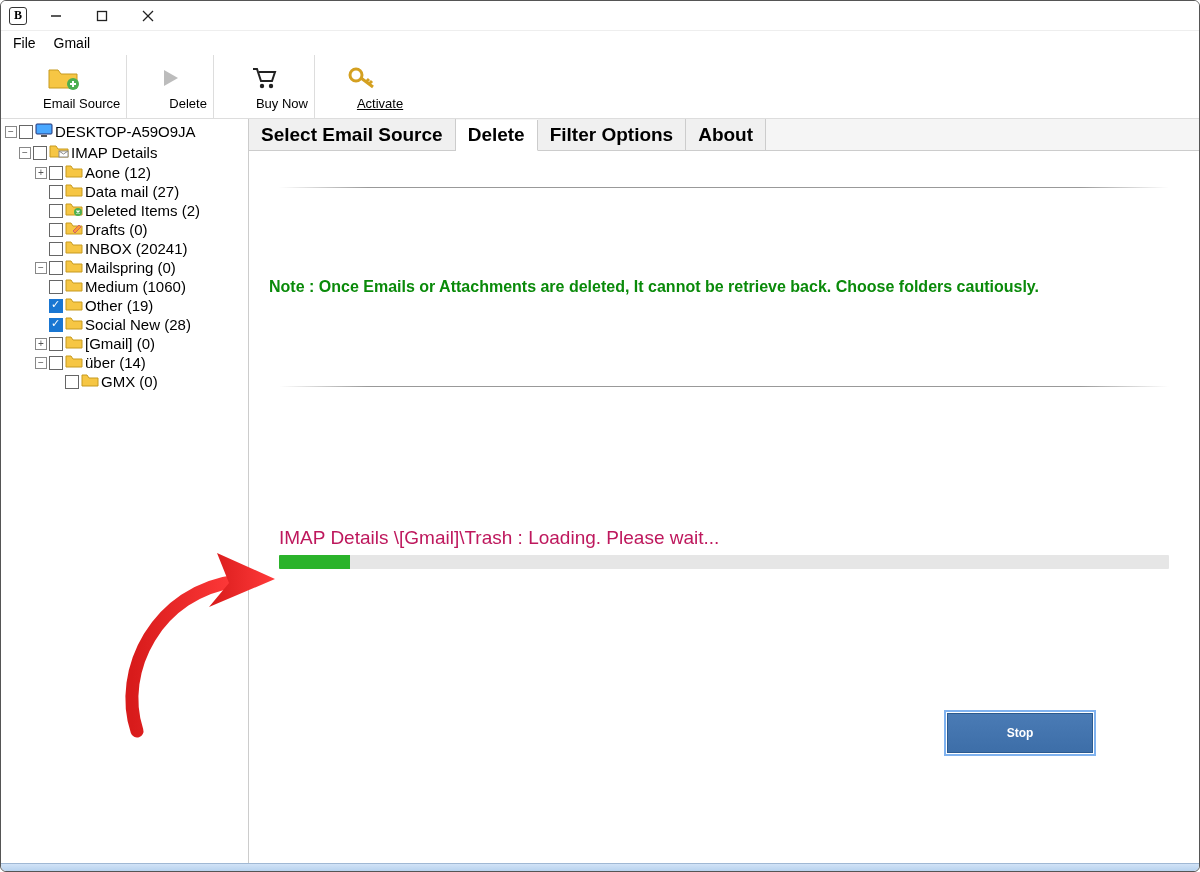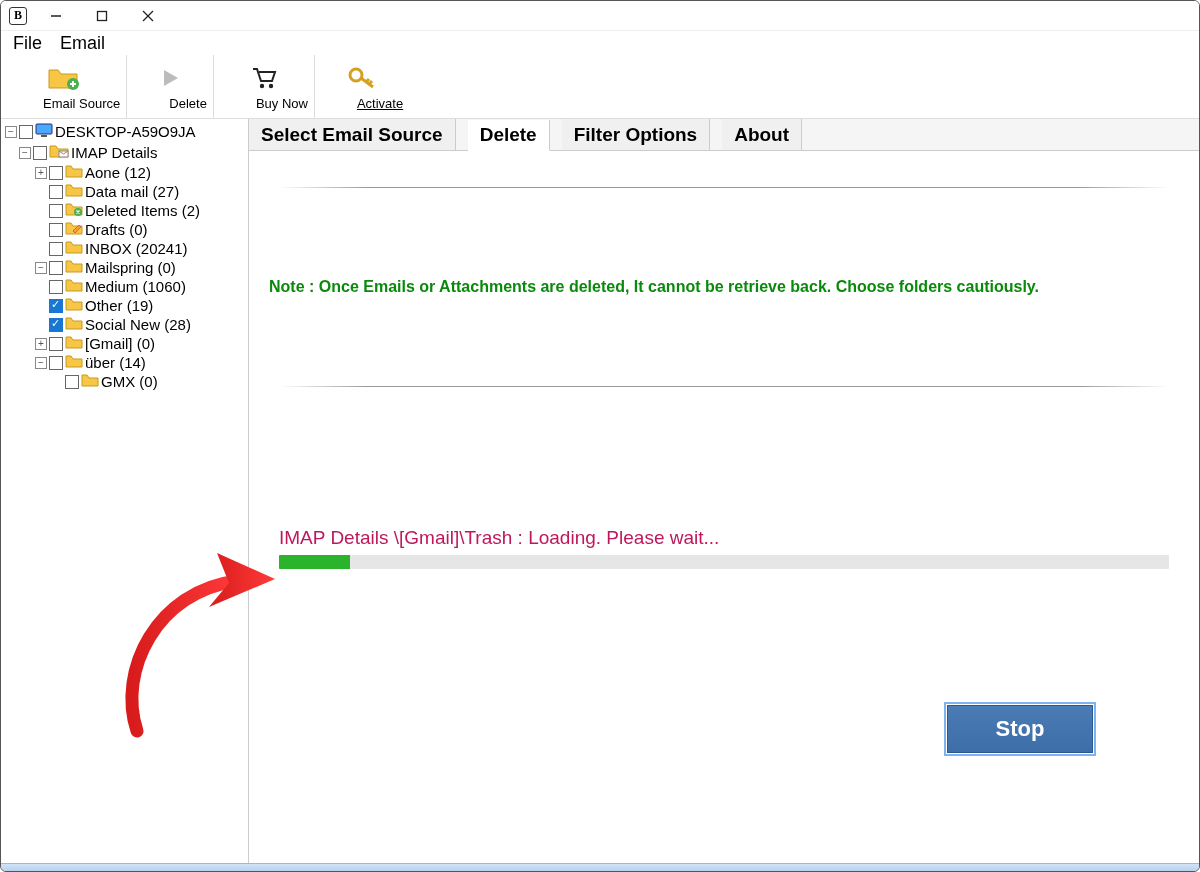--- a/index.html
+++ b/index.html
@@ -28,43 +28,43 @@
       display: inline-flex; align-items: center; justify-content: center;
       border: 1.5px solid #333; border-radius: 3px;
       font-weight: bold; font-size: 12px; margin-right: 6px;
       font-family: Georgia, serif;
     }
     .titlebar .title { flex: 1; color: #222; font-size: 13px;}
     .win-controls { display: flex; gap: 0; }
     .win-btn { width: 46px; height: 28px; display:flex;align-items:center;justify-content:center; font-size: 14px;}
     .win-btn svg { stroke: #222; }
     
-    .menubar { height: 24px; padding: 0 12px; display:flex; align-items:center; gap: 18px; font-size: 18px;}
+    .menubar { height: 24px; padding: 0 12px; display:flex; align-items:center; gap: 18px; font-size: 14px;}
     .menubar span { cursor: default; }
     
     .toolbar { height: 64px; display: flex; align-items: stretch; border-bottom: 1px solid #ddd; background:#fff;}
     .tool-btn { display: flex; flex-direction: column; align-items:center; justify-content:center; min-width:60px; padding:2px 6px; border-right: 1px solid #ddd;}
     .tool-btn:last-child { border-right: none; text-decoration: underline;}
     .tool-icon { height: 32px; display:flex; align-items:center; justify-content:center; font-size:24px;}
     .tool-label { font-size: 13px; margin-top: 2px; margin-left: 36px;}
     
     .main { display: flex; height: calc(100% - 30px - 24px - 64px - 8px); }
     .tree { width: 248px; border-right: 1px solid #ccc; overflow-y: auto; padding: 2px 0; background:#fff;}
     .content { flex: 1; background: #fff; position: relative; }
     
-    .tabs { display: flex; border-bottom: 1px solid #ccc; background:#f5f5f5; height:32px;gap:12px;}
+    .tabs { display: flex; border-bottom: 1px solid #ccc; background:#f5f5f5; height:32px;}
     .tab { padding: 4px 12px; font-size: 19px; font-weight:bold; border-right: 1px solid #ccc; display:flex;align-items:center; background:#f0f0f0;}
     .tab.active { background: #fff; border-bottom: 1px solid #fff; position: relative; top: 1px;}
     
     .note { color: #0a8a0a; font-weight: bold; font-size: 16px; text-align:left; padding: 30px 20px; }
     .hr { height:1px; background: linear-gradient(to right, transparent, #999 10%, #999 90%, transparent); margin: 20px 30px;}
     .status-text { font-size: 19px; color:#be185d; padding: 0 14px 6px 14px;}
     .progress { height: 14px; background:#e6e6e6; margin: 0 14px; border-radius:1px; position:relative; overflow:hidden;}
     .progress .fill { height:100%; background:#2bb32b; width:8%; }
-    .stop-btn { position:absolute; bottom: 110px; right: 106px; width: 146px; height:48px; background: linear-gradient(#4a7bb5,#3d6ea8); color:#fff; font-size: 22px; font-weight:bold; border:1px solid #2b5a8f; outline: 2px solid #7fb2ef; outline-offset:1px; cursor:pointer;}
+    .stop-btn { position:absolute; bottom: 110px; right: 106px; width: 146px; height:40px; background: linear-gradient(#4a7bb5,#3d6ea8); color:#fff; font-size: 12px; font-weight:bold; border:1px solid #2b5a8f; outline: 2px solid #7fb2ef; outline-offset:1px; cursor:pointer;}
     
     .node { display:flex; align-items:center; gap:2px; padding: 1px 2px; font-size: 15px; white-space:nowrap;}
     .node .pm { width:12px; height:12px; display:inline-flex; align-items:center; justify-content:center; font-size:10px; color:#555; border:1px solid #888; background:#fff; line-height:1;}
     .node .pm.empty { border:none; background:transparent;}
     .cb { width:14px; height:14px; border:1px solid #666; display:inline-block; position:relative; background:#fff;}
     .cb.checked { background:#1976d2; border-color:#1976d2;}
     .cb.checked::after { content:"✓"; color:#fff; font-size:11px; position:absolute; top:-2px; left:1px;}
     .folder-ic { font-size:15px; }
     .ind0{padding-left:4px}.ind1{padding-left:18px}.ind2{padding-left:34px}.ind3{padding-left:50px}
     
@@ -92,21 +92,21 @@
       <svg width="12" height="12">
           <line x1="1" y1="1" x2="11" y2="11" stroke-width="1.3"></line>
           <line x1="11" y1="1" x2="1" y2="11" stroke-width="1.3"></line>
         </svg>
     </div>
   </div>
 </div>
 
 <div class="menubar">
   <span>File</span>
-  <span>Email</span>
+  <span>Gmail</span>
 </div>
 
 <div class="toolbar">
   <div class="tool-btn" style="min-width:100px">
     <div class="tool-icon">
       <svg width="34" height="28">
           <path d="M2 8 L2 24 L30 24 L30 10 L14 10 L11 6 L2 6 Z" fill="#f6c644" stroke="#c79a1e"></path>
           <circle cx="26" cy="20" r="6" fill="#4caf50"></circle>
           <path d="M26 17 L26 23 M23 20 L29 20" stroke="#fff" stroke-width="2"></path>
         </svg>

